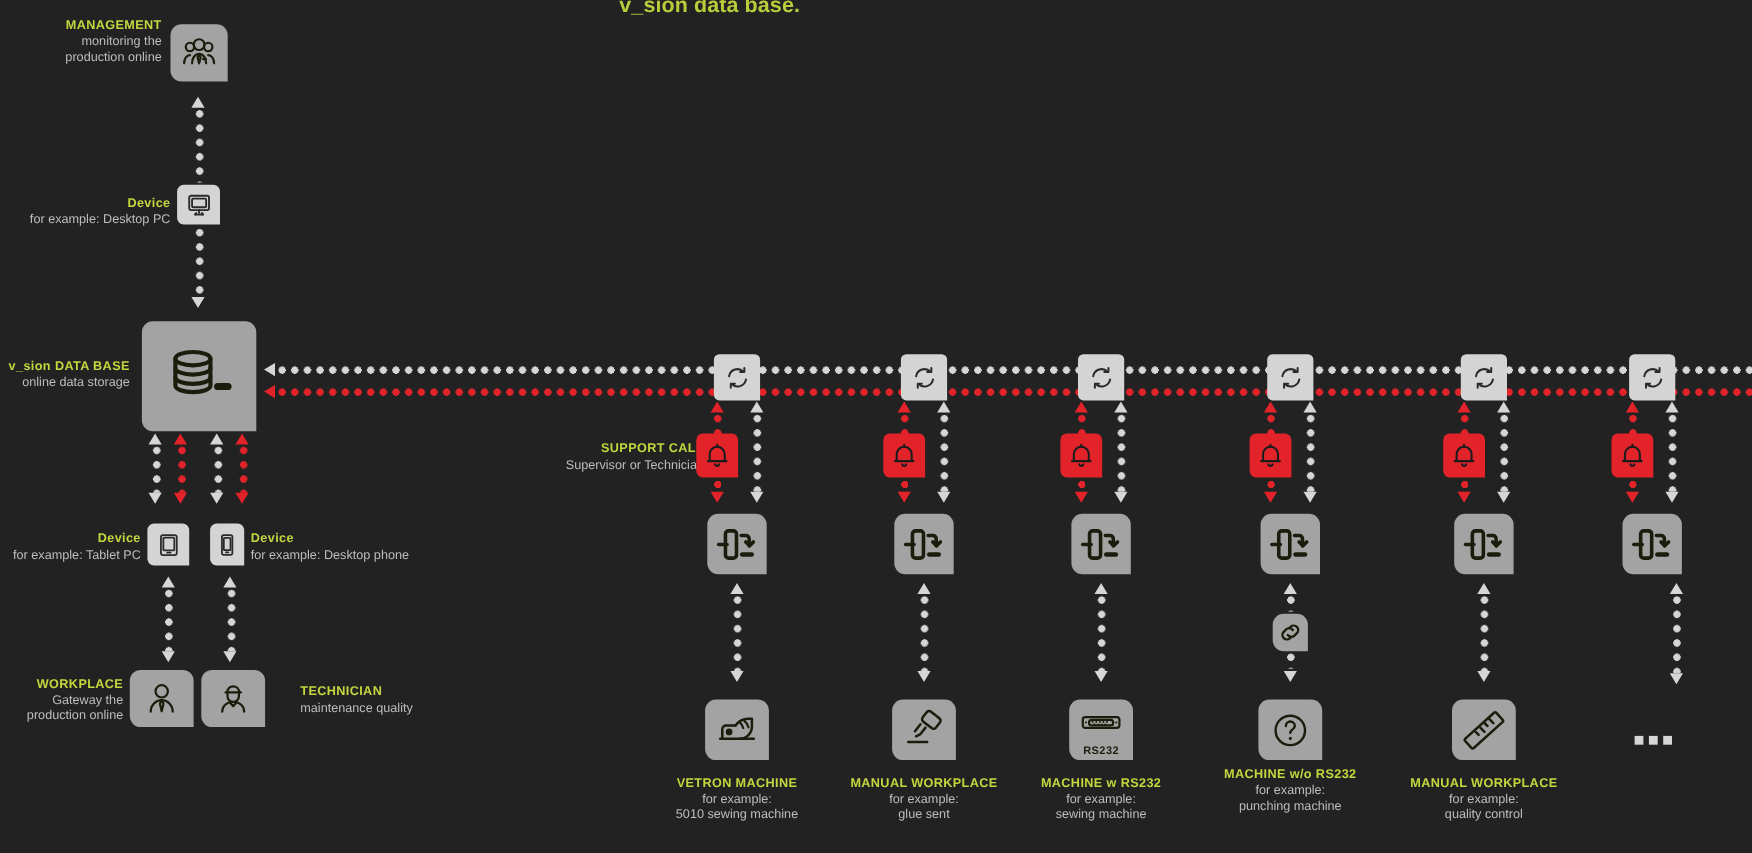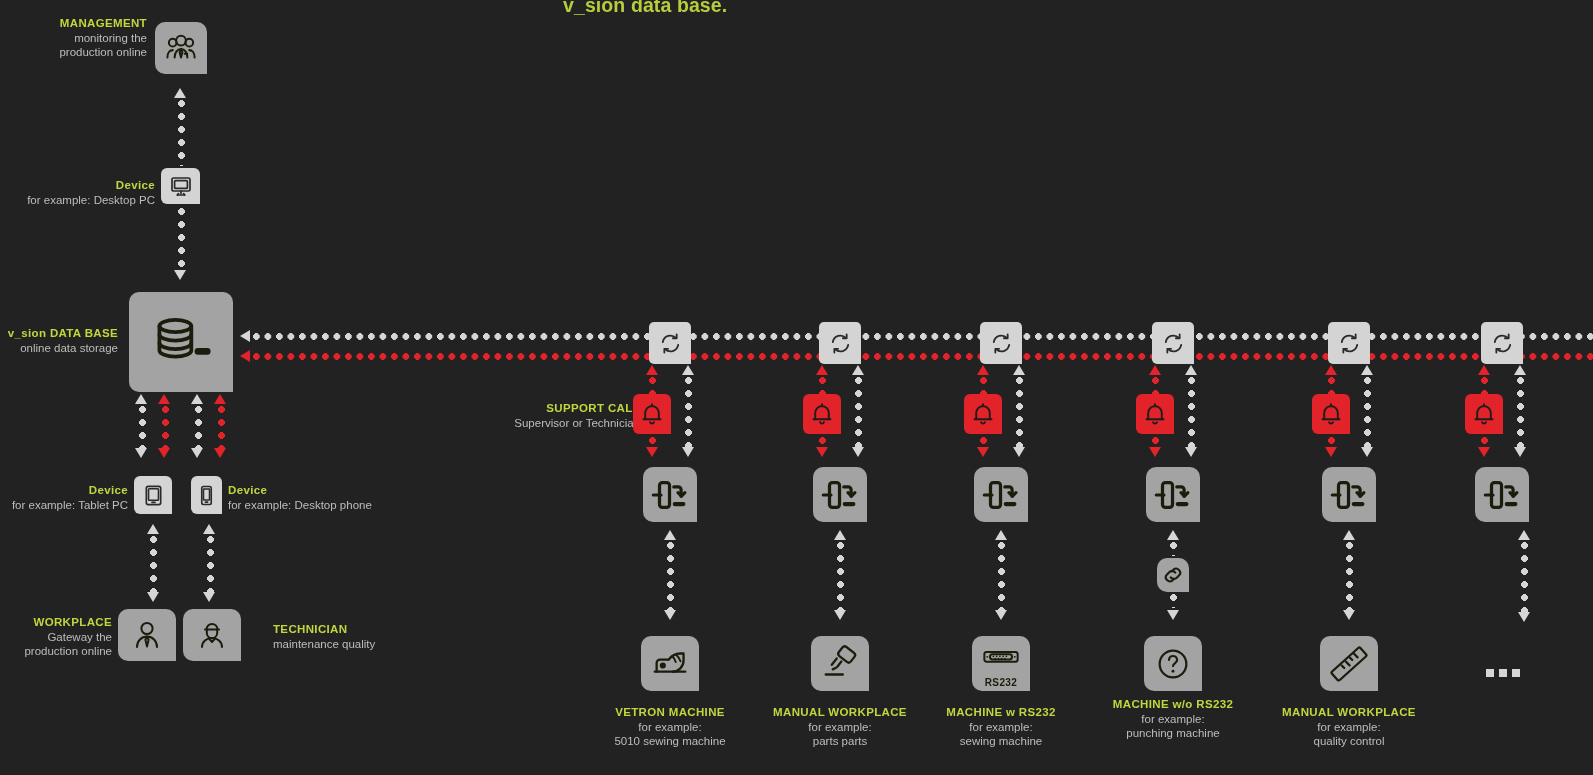--- a/index.html
+++ b/index.html
@@ -366,21 +366,21 @@
       <rect x="21" y="6" width="16" height="12" rx="3" transform="rotate(38 29 12)"></rect>
       <path d="M23.4 19.4l-4.2 5.4a4 4 0 0 1-1.4 1.2l-3.4 1.6"></path>
       <path d="M18.6 16.2l-5.2 6.6"></path>
       <path d="M7 33h18"></path>
           </svg>
         </span>
       </div>
       <div class="lbl center" style="left:730px; top:705px; width:220px;">
         <div class="t">MANUAL WORKPLACE</div>
         <div class="s">for example:</div>
-        <div class="s">parts parts</div>
+        <div class="s">glue sent</div>
       </div>
       <div class="tile sync" style="left:980px; top:322px; width:42px; height:42px;">
         <span>
           <svg width="25" height="25" viewBox="0 0 26 26" fill="none" stroke="#2a2a2a" stroke-width="1.9" stroke-linecap="round" stroke-linejoin="round">
   <path d="M5 11.5A8 8 0 0 1 18.6 7.2"></path>
   <path d="M21 14.5A8 8 0 0 1 7.4 18.8"></path>
   <path d="M19.4 3.6v3.9h-3.9"></path>
   <path d="M6.6 22.4v-3.9h3.9"></path>
           </svg>
         </span>

